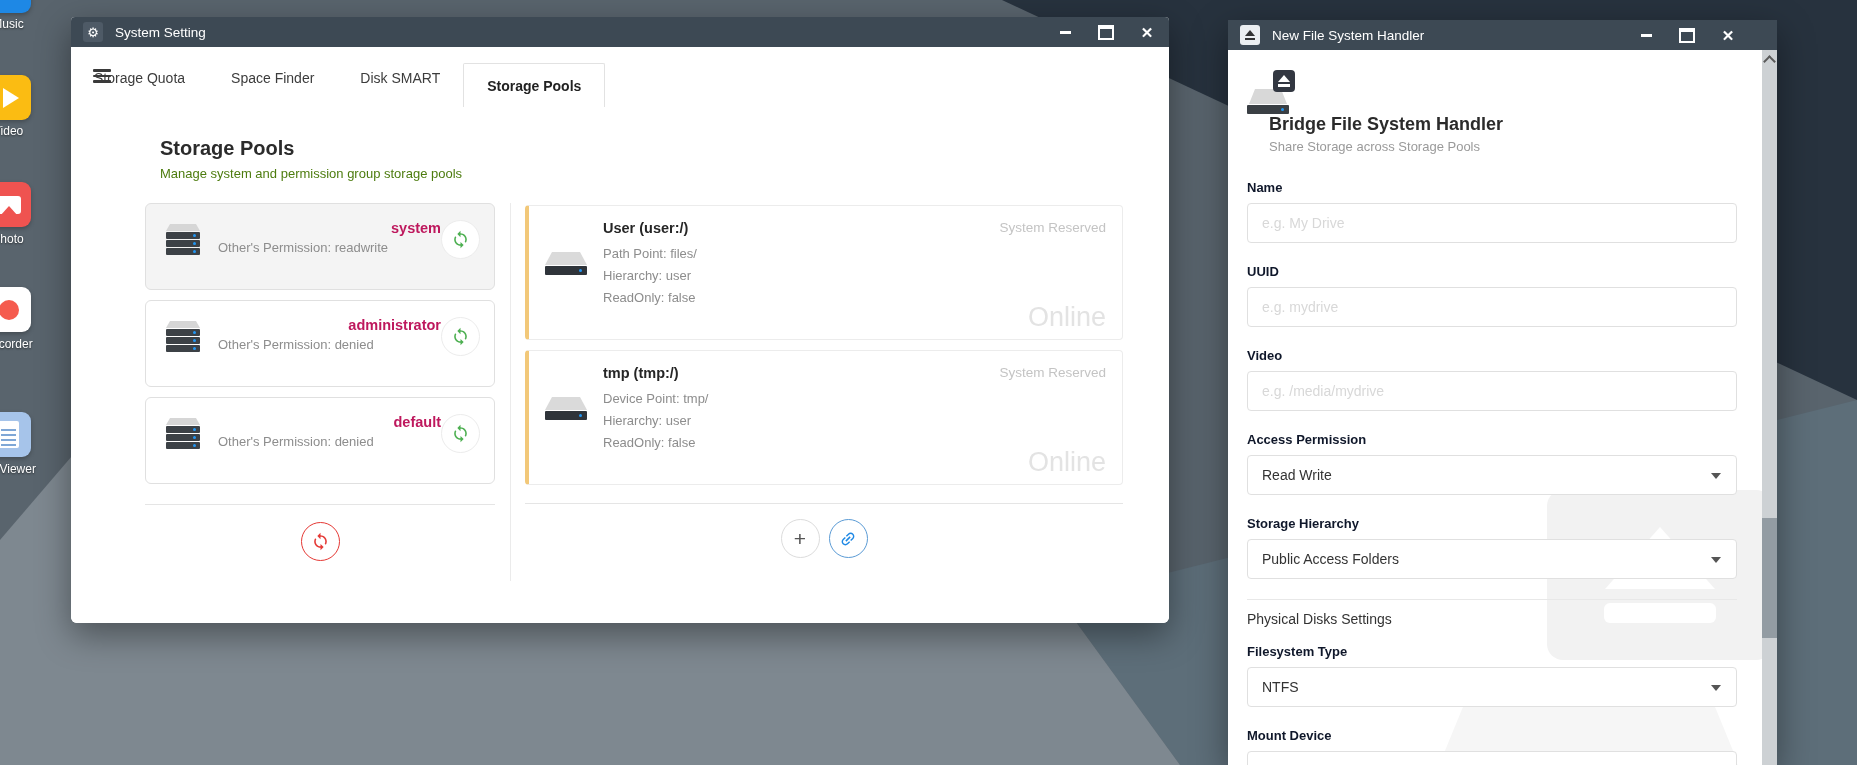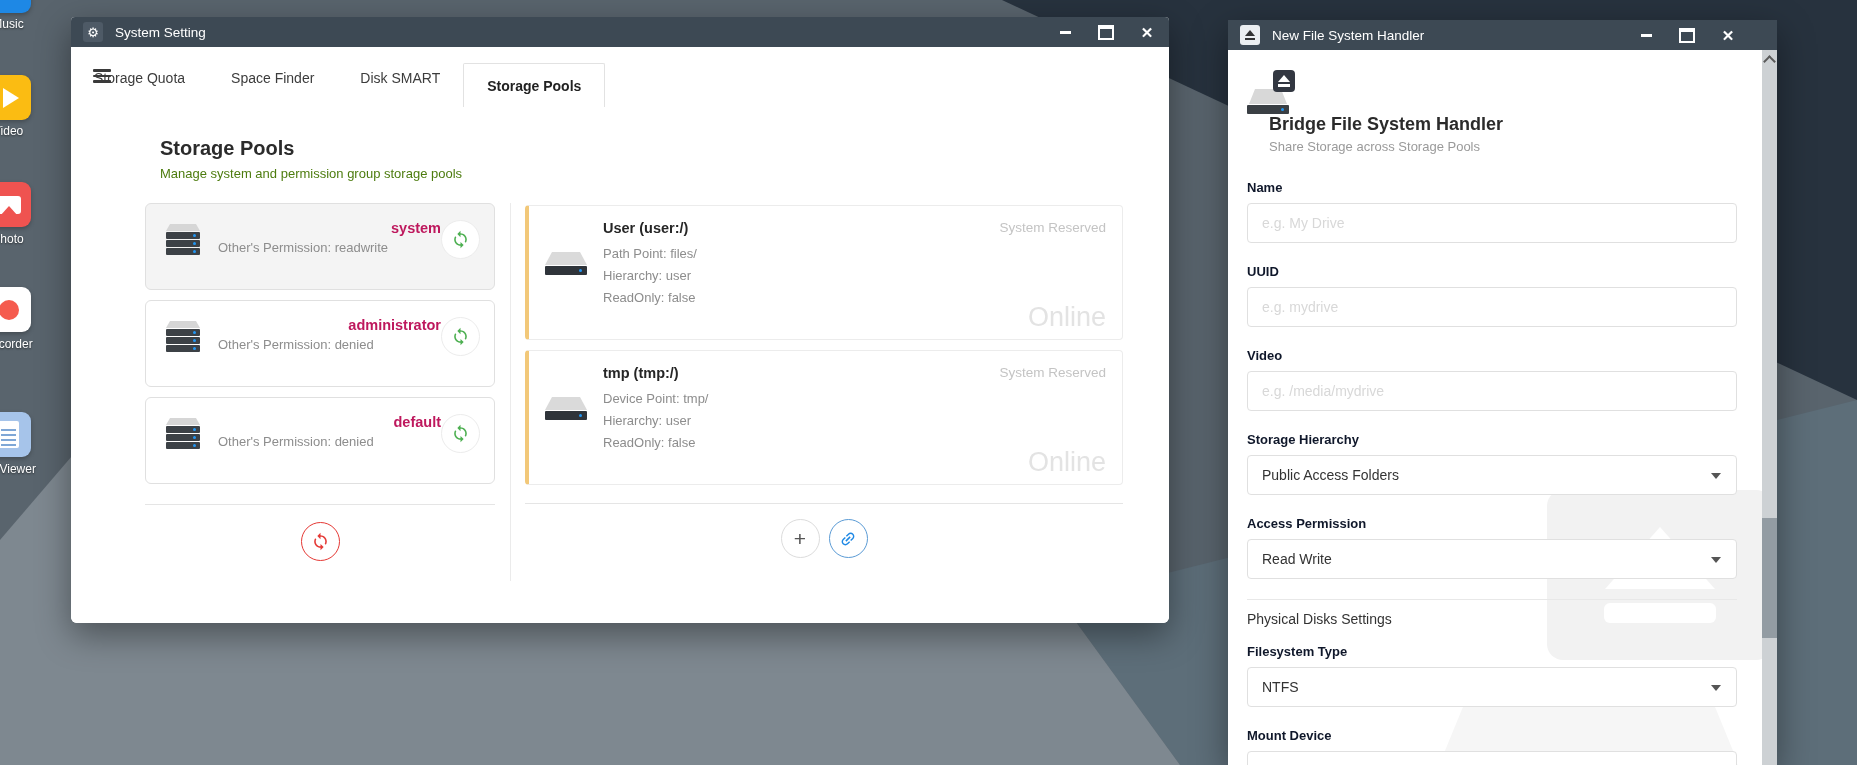--- a/index.html
+++ b/index.html
@@ -376,31 +376,31 @@
           <label>UUID</label>
           <input class="tinput" type="text" placeholder="e.g. mydrive" style="">
         </div>
 
         <div class="fgroup">
           <label>Video</label>
           <input class="tinput" type="text" placeholder="e.g. /media/mydrive" style="">
         </div>
 
         <div class="fgroup">
+          <label>Access Permission</label>
+          <div class="fselect">
+            <span>Read Write</span>
+            <span class="caret"></span>
+          </div>
+        </div>
+
+        <div class="fgroup">
           <label>Storage Hierarchy</label>
           <div class="fselect">
             <span>Public Access Folders</span>
-            <span class="caret"></span>
-          </div>
-        </div>
-
-        <div class="fgroup">
-          <label>Access Permission</label>
-          <div class="fselect">
-            <span>Read Write</span>
             <span class="caret"></span>
           </div>
         </div>
 
         <div class="fh-divider"></div>
         <div class="fh-section">Physical Disks Settings</div>
 
         <div class="fgroup" style="margin-top:17px">
           <label>Filesystem Type</label>
           <div class="fselect">

